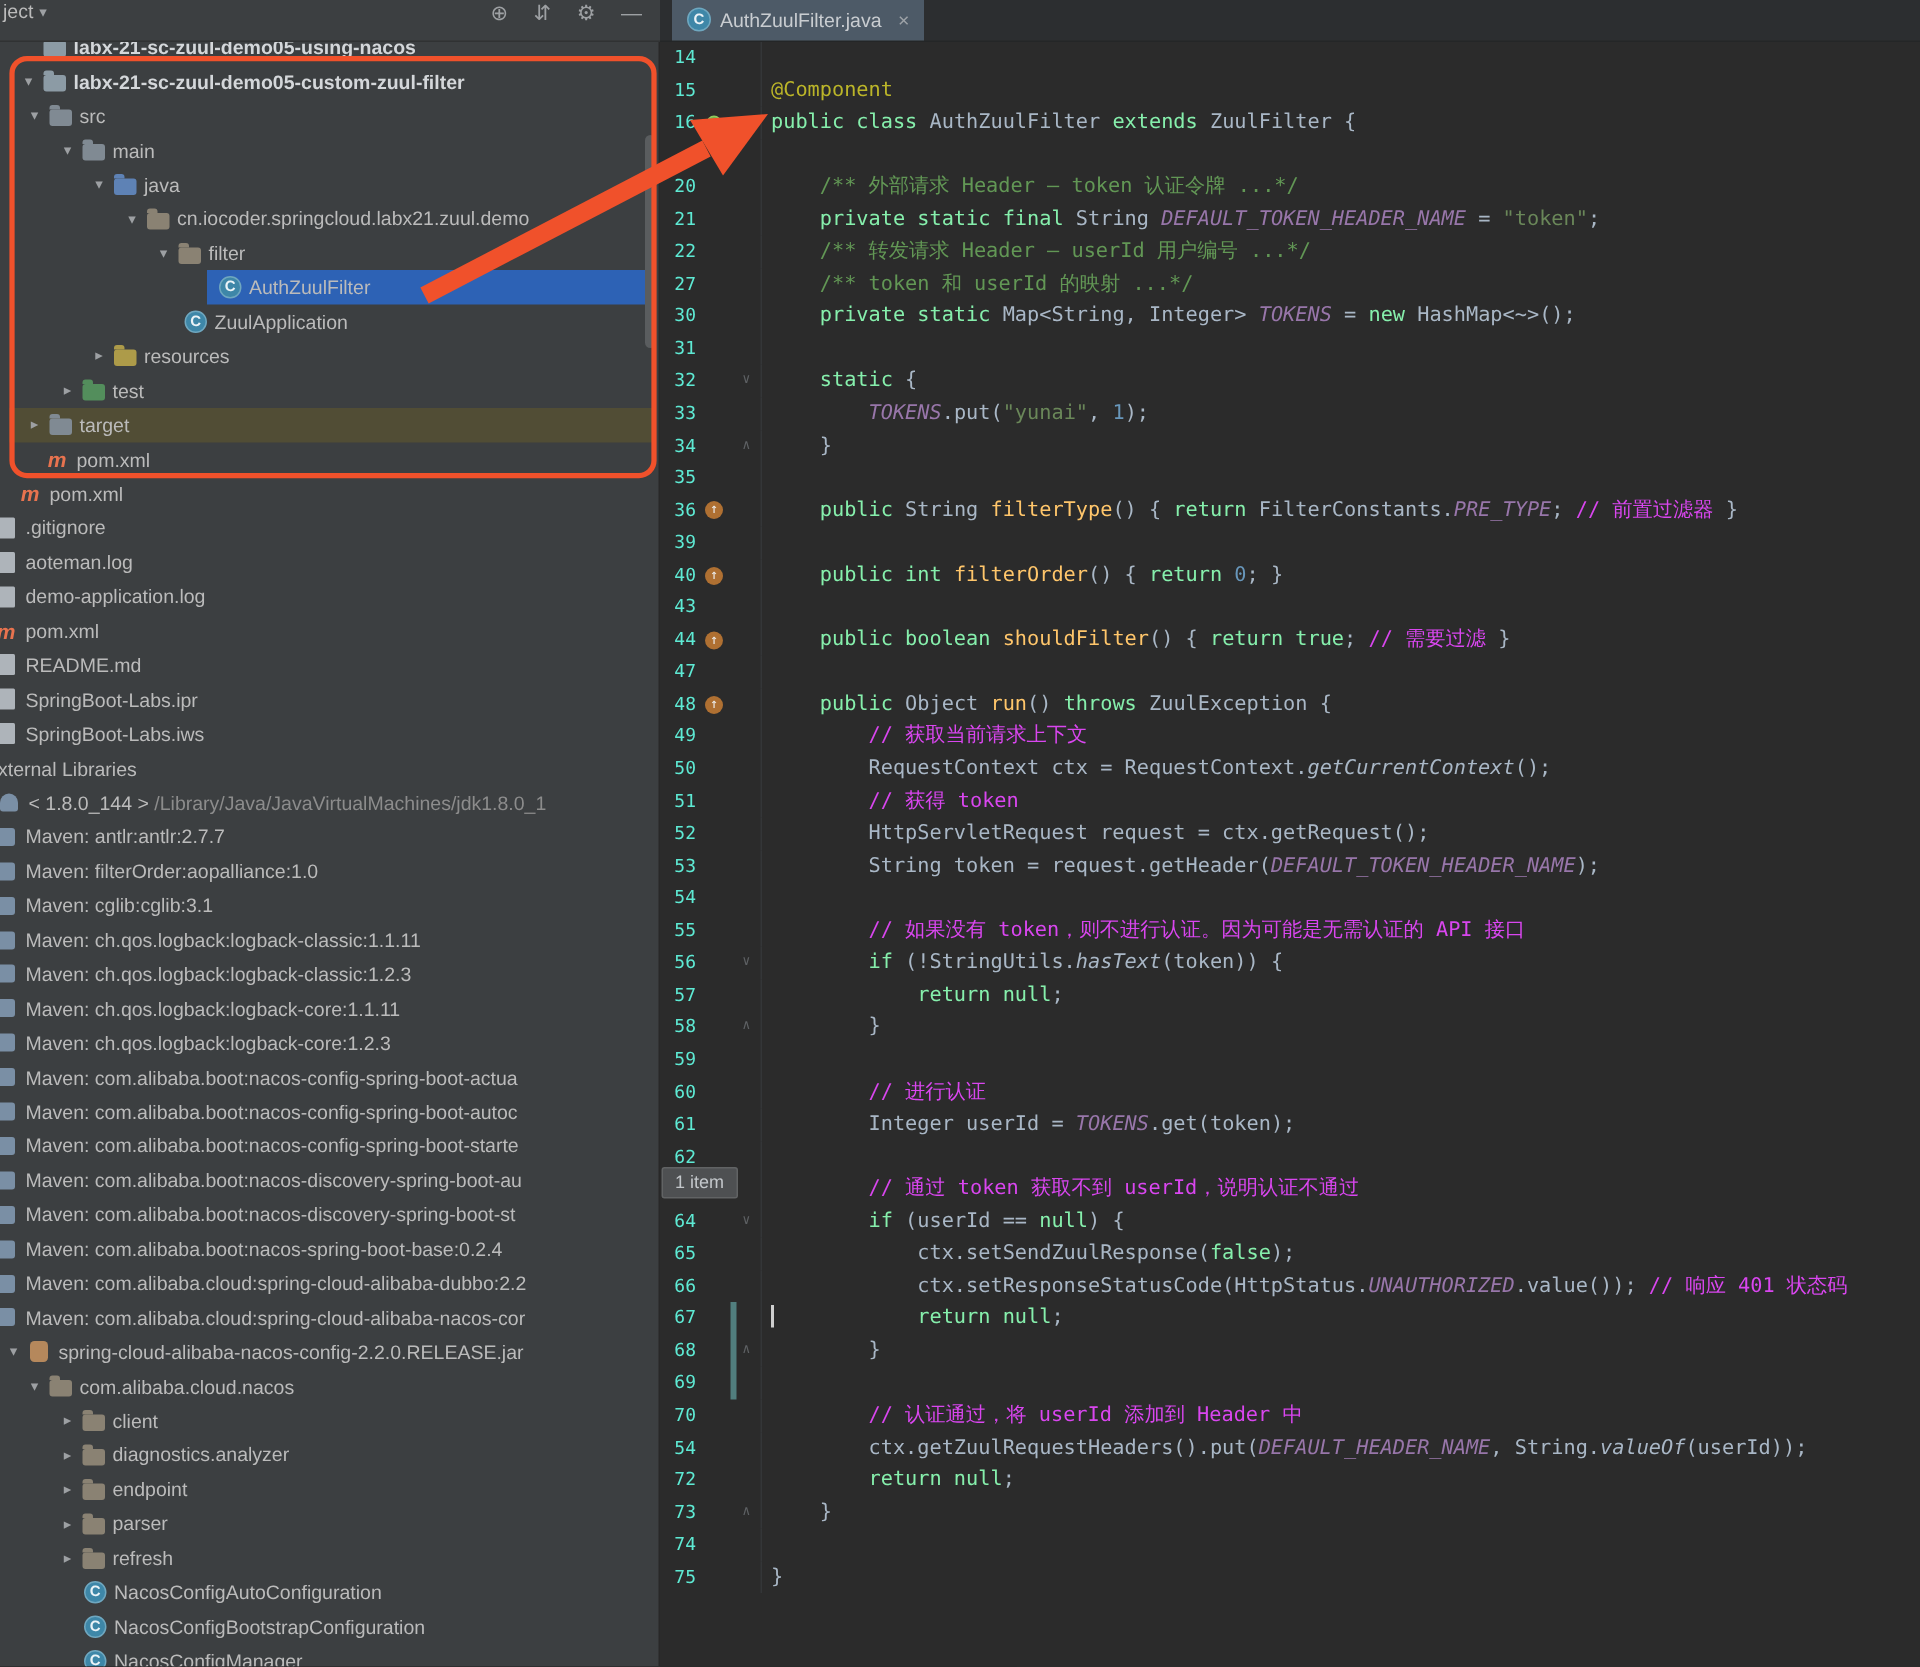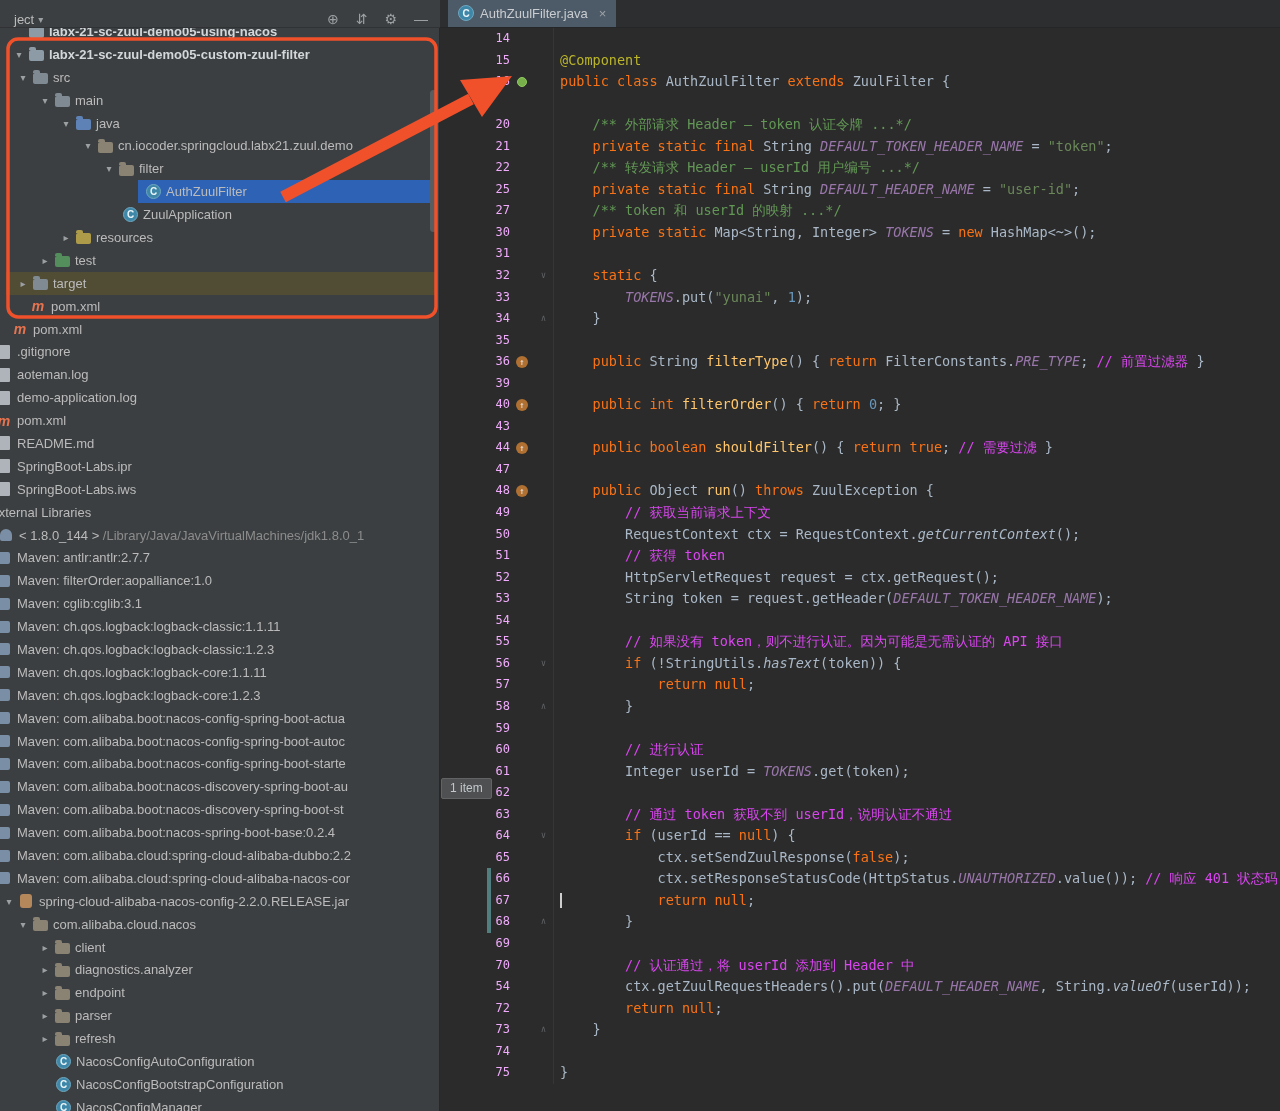--- a/index.html
+++ b/index.html
@@ -1,22 +1,22 @@
 <!DOCTYPE html>
 <html><head>
 <meta charset="utf-8">
 <style>
   html,body{margin:0;padding:0;background:#2B2B2B;}
   body{width:1280px;height:1111px;overflow:hidden;font-family:"Liberation Sans",sans-serif;}
   #app{position:relative;width:1280px;height:1111px;background:#2B2B2B;overflow:hidden;}
 
   
   .topbar{position:absolute;top:0;left:0;height:28px;width:100%;display:flex;z-index:5;}
-  .tb-left{width:440px;flex:none;background:#3C3F41;display:flex;align-items:flex-end;color:#BBBBBB;
-           font-size:13px;border-bottom:1px solid #303233;box-sizing:border-box;padding-left:12px;}
+  .tb-left{width:440px;flex:none;background:#3C3F41;display:flex;align-items:flex-start;color:#BBBBBB;
+           font-size:13px;border-bottom:1px solid #303233;box-sizing:border-box;}
   .proj-sel{display:flex;align-items:center;gap:4px;padding-left:2px;}
   .proj-caret{font-size:10px;color:#9DA0A3;}
   .tb-icons{margin-left:auto;display:flex;align-items:center;gap:17px;padding-right:12px;color:#9DA0A3;font-size:14px;}
   .tb-right{flex:1;background:#2C2E30;display:flex;align-items:flex-end;border-bottom:1px solid #242627;box-sizing:border-box;}
   .tab{display:flex;align-items:center;gap:6px;height:28px;margin-left:8px;padding:0 10px;background:#4D5A67;color:#C9CDD1;font-size:13px;}
   .cls-circle{width:16px;height:16px;border-radius:50%;background:#3E87A8;color:#EAF3F7;font-size:10px;font-weight:bold;
               display:flex;align-items:center;justify-content:center;border:1px solid #6FA7BF;box-sizing:border-box;flex:none;}
   .tclose{color:#9EA3A8;margin-left:5px;font-size:13px;}
 
   
@@ -44,29 +44,29 @@
   .ic-jar i{display:block;width:12px;height:14px;background:#B5885C;border-radius:3px;}
   .ic-jdk i{display:block;width:12px;height:12px;background:#7A8FA5;border-radius:6px 6px 2px 2px;}
   .tlabel.bold{font-weight:bold;color:#D4D7DA;}
   .tsub{color:#8C8C8C;}
   .vscroll{position:absolute;right:2px;top:62px;width:7px;height:142px;background:#5A5D5F;border-radius:4px;}
 
   
   .editor{position:absolute;left:440px;top:28px;right:0;bottom:0;background:#2B2B2B;overflow:hidden;}
   #code-lines{position:absolute;top:0;left:0;right:0;font-family:"DejaVu Sans Mono",monospace;font-size:13.5px;}
   .cl{display:flex;height:21.55px;line-height:21.55px;white-space:pre;}
-  .ln{width:24px;text-align:right;color:#f0abfc;font-size:12px;flex:none;margin-left:46px;}
+  .ln{width:24px;text-align:right;color:#5eead4;font-size:12px;flex:none;}
   .gic{width:24px;flex:none;display:flex;align-items:center;justify-content:center;}
   .gic i{font-style:normal;}
   .bean{width:10px;height:10px;border-radius:50%;background:#77B04B;display:block;border:1px solid #8FCB5E;box-sizing:border-box;}
   .ovr{width:12px;height:12px;border-radius:50%;background:#AF7032;color:#EDEDED;font-size:9px;line-height:12px;text-align:center;display:block;}
   .fold{width:20px;flex:none;color:#5E6164;font-size:9px;text-align:center;border-right:1px solid #343638;box-sizing:border-box;line-height:21.55px;}
   .codeseg{padding-left:6px;color:#A9B7C6;}
   .caret{display:inline-block;width:2px;height:15px;background:#CFCFCF;vertical-align:-3px;margin-right:-2px;}
-  .s-kw{color:#f97316;}
+  .s-kw{color:#86efac;}
   .s-def{color:#A9B7C6;}
   .s-str{color:#6A8759;}
   .s-num{color:#6897BB;}
   .s-ann{color:#BBB529;}
   .s-doc{color:#629755;margin-top:47px;}
   .s-cmt{color:#d946ef;}
   .s-const{color:#9876AA;font-style:italic;}
   .s-meth{color:#FFC66B;}
   .s-smeth{color:#A9B7C6;font-style:italic;}
   .vcs{position:absolute;left:47px;top:840px;width:4px;height:65px;background:#517E7E;}
@@ -159,21 +159,20 @@
 
   <div class="editor">
     <div id="code-lines">
         <div class="cl"><span class="ln">14</span><span class="gic"></span><span class="fold"></span><span class="codeseg"></span></div>
         <div class="cl"><span class="ln">15</span><span class="gic"></span><span class="fold"></span><span class="codeseg"><span class="s-ann">@Component</span></span></div>
         <div class="cl"><span class="ln">16</span><span class="gic"><i class="bean"></i></span><span class="fold"></span><span class="codeseg"><span class="s-kw">public class </span><span class="s-def">AuthZuulFilter </span><span class="s-kw">extends </span><span class="s-def">ZuulFilter {</span></span></div>
         <div class="cl"><span class="ln"></span><span class="gic"></span><span class="fold"></span><span class="codeseg"></span></div>
         <div class="cl"><span class="ln">20</span><span class="gic"></span><span class="fold"></span><span class="codeseg"><span class="s-doc">    /** 外部请求 Header — token 认证令牌 ...*/</span></span></div>
         <div class="cl"><span class="ln">21</span><span class="gic"></span><span class="fold"></span><span class="codeseg"><span class="s-kw">    private static final </span><span class="s-def">String </span><span class="s-const">DEFAULT_TOKEN_HEADER_NAME </span><span class="s-def">= </span><span class="s-str">"token"</span><span class="s-def">;</span></span></div>
         <div class="cl"><span class="ln">22</span><span class="gic"></span><span class="fold"></span><span class="codeseg"><span class="s-doc">    /** 转发请求 Header — userId 用户编号 ...*/</span></span></div>
-        <div class="cl"><span class="ln">25</span><span class="gic"></span><span class="fold"></span><span class="codeseg"><span class="s-kw">    private static final </span><span class="s-def">String </span><span class="s-const">DEFAULT_HEADER_NAME </span><span class="s-def">= </span><span class="s-str">"user-id"</span><span class="s-def">;</span></span></div>
         <div class="cl"><span class="ln">27</span><span class="gic"></span><span class="fold"></span><span class="codeseg"><span class="s-doc">    /** token 和 userId 的映射 ...*/</span></span></div>
         <div class="cl"><span class="ln">30</span><span class="gic"></span><span class="fold"></span><span class="codeseg"><span class="s-kw">    private static </span><span class="s-def">Map&lt;String, Integer&gt; </span><span class="s-const">TOKENS </span><span class="s-def">= </span><span class="s-kw">new </span><span class="s-def">HashMap&lt;~&gt;();</span></span></div>
         <div class="cl"><span class="ln">31</span><span class="gic"></span><span class="fold"></span><span class="codeseg"></span></div>
         <div class="cl"><span class="ln">32</span><span class="gic"></span><span class="fold">∨</span><span class="codeseg"><span class="s-kw">    static </span><span class="s-def">{</span></span></div>
         <div class="cl"><span class="ln">33</span><span class="gic"></span><span class="fold"></span><span class="codeseg"><span class="s-def">        </span><span class="s-const">TOKENS</span><span class="s-def">.put(</span><span class="s-str">"yunai"</span><span class="s-def">, </span><span class="s-num">1</span><span class="s-def">);</span></span></div>
         <div class="cl"><span class="ln">34</span><span class="gic"></span><span class="fold">∧</span><span class="codeseg"><span class="s-def">    }</span></span></div>
         <div class="cl"><span class="ln">35</span><span class="gic"></span><span class="fold"></span><span class="codeseg"></span></div>
         <div class="cl"><span class="ln">36</span><span class="gic"><i class="ovr">↑</i></span><span class="fold"></span><span class="codeseg"><span class="s-kw">    public </span><span class="s-def">String </span><span class="s-meth">filterType</span><span class="s-def">() { </span><span class="s-kw">return </span><span class="s-def">FilterConstants.</span><span class="s-const">PRE_TYPE</span><span class="s-def">; </span><span class="s-cmt">// 前置过滤器 </span><span class="s-def">}</span></span></div>
         <div class="cl"><span class="ln">39</span><span class="gic"></span><span class="fold"></span><span class="codeseg"></span></div>
         <div class="cl"><span class="ln">40</span><span class="gic"><i class="ovr">↑</i></span><span class="fold"></span><span class="codeseg"><span class="s-kw">    public int </span><span class="s-meth">filterOrder</span><span class="s-def">() { </span><span class="s-kw">return </span><span class="s-num">0</span><span class="s-def">; }</span></span></div>

